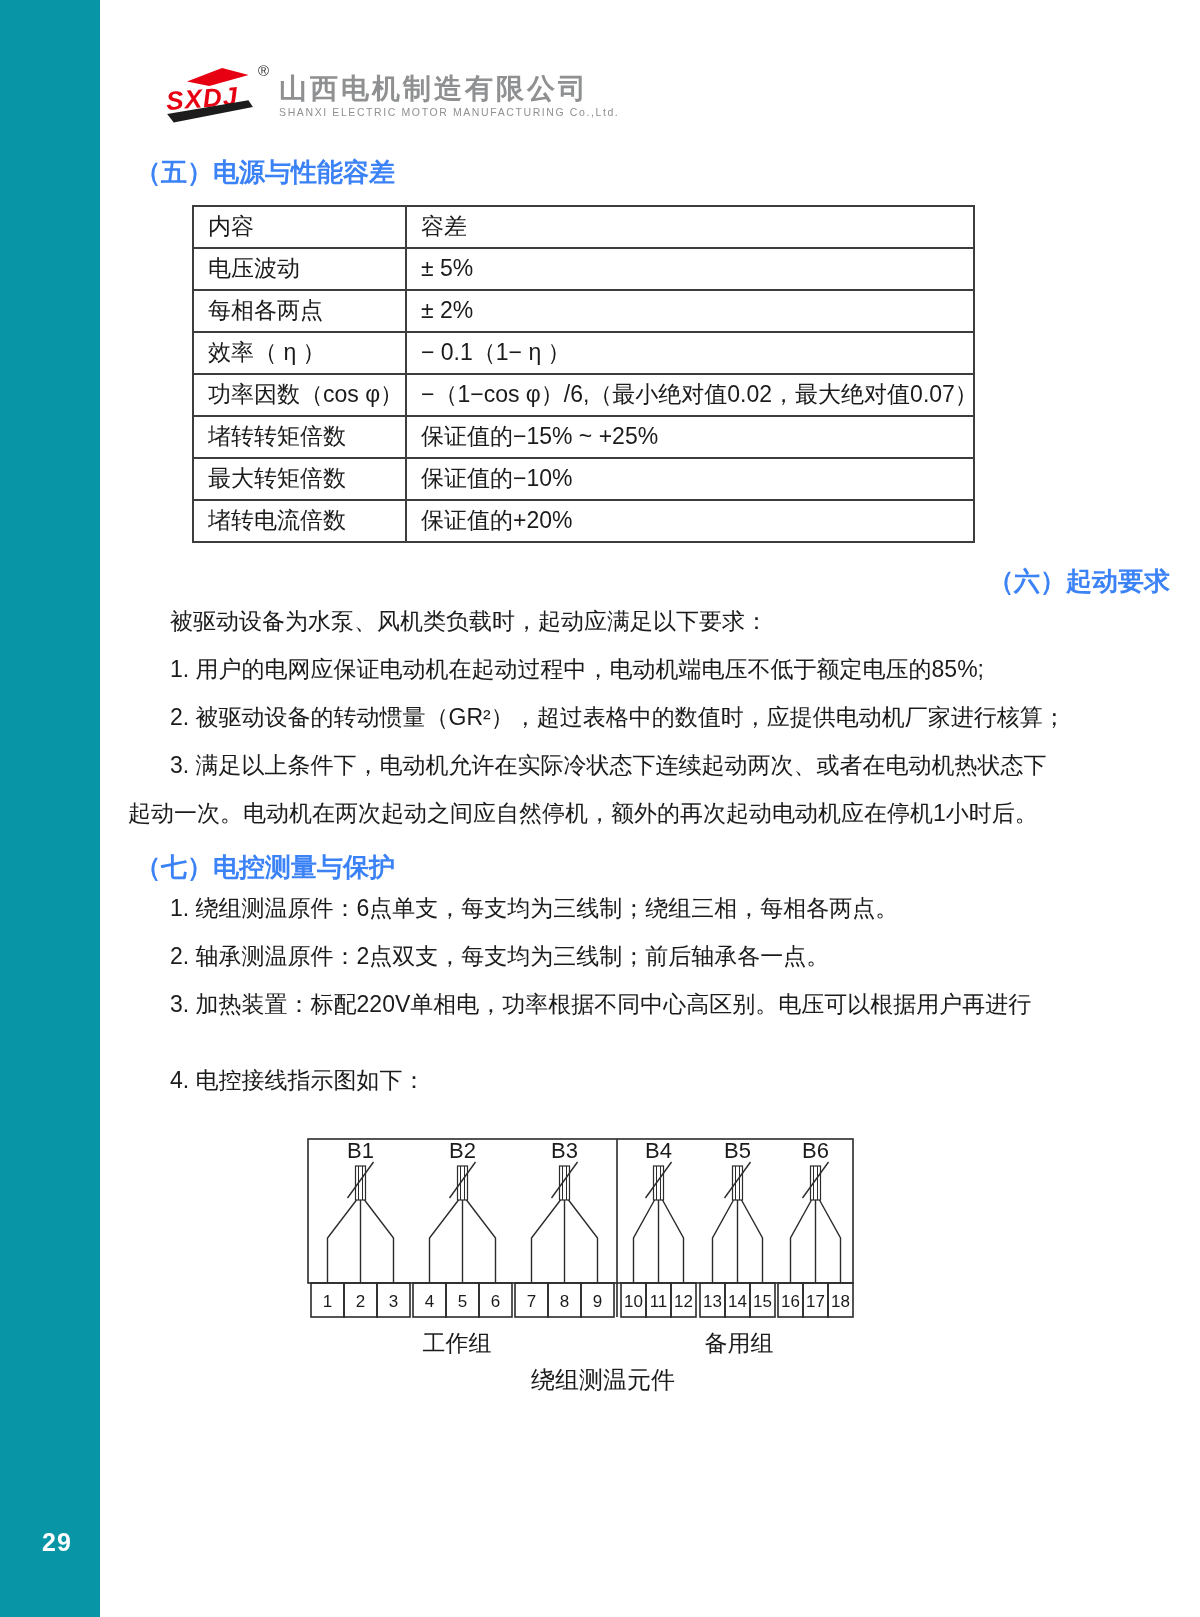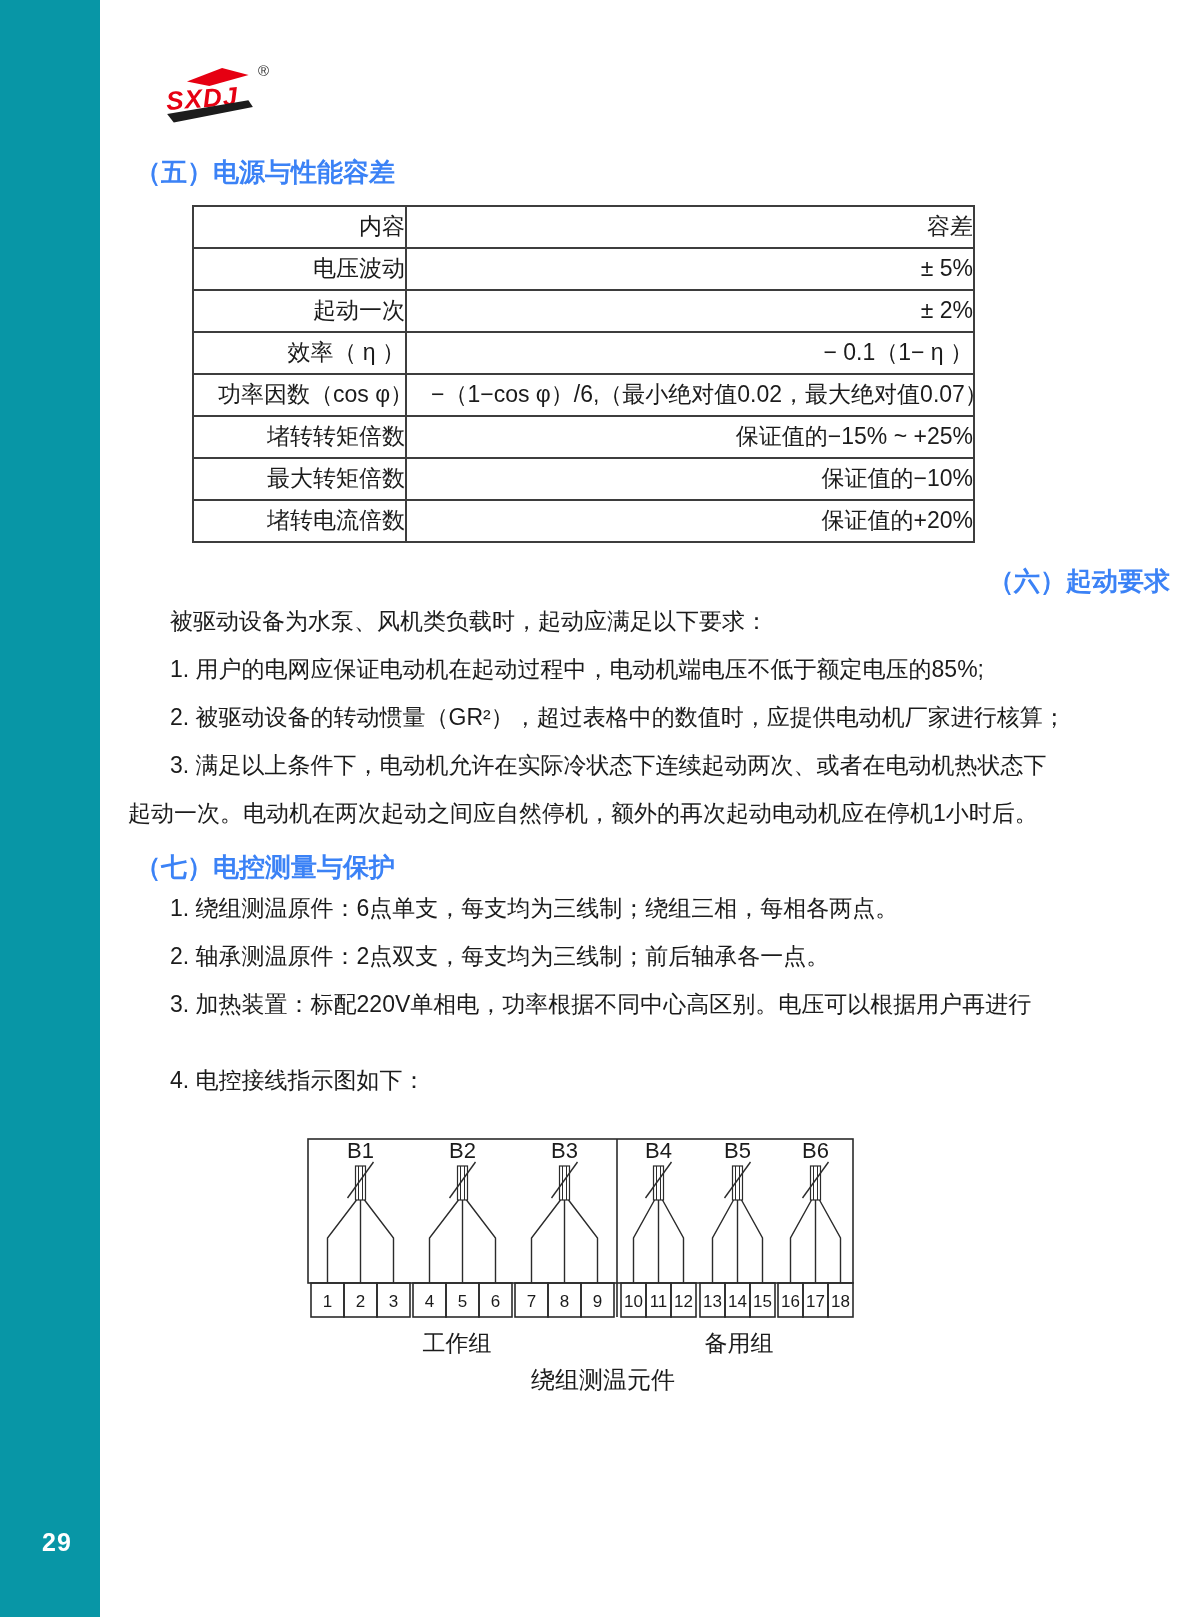--- a/index.html
+++ b/index.html
@@ -22,21 +22,21 @@
   h2{font-size:26px;font-weight:bold;color:#3b82f6;margin:0 0 0 7px;line-height:1.25;}
   .h-sec5{margin-top:28px;}
   .h-sec6{margin-top:22px;text-align:right;}
   .h-sec7{margin-top:14px;}
 
   table.tol{
     border-collapse:collapse;margin:16px 0 0 64px;width:783px;table-layout:fixed;
   }
   table.tol td,table.tol th{
     border:2px solid #3d3d3d;height:40px;font-size:23px;font-weight:normal;
-    text-align:right;padding:0 0 0 24px;color:#1b1b1b;white-space:nowrap;overflow:visible;
+    text-align:left;padding:0 0 0 14px;color:#1b1b1b;white-space:nowrap;overflow:visible;
   }
   table.tol col.c1{width:213px;}
 
   .line{font-size:23px;line-height:48px;white-space:nowrap;color:#1b1b1b;width:920px;}
   .indent{padding-left:42px;}
   .gap-top{margin-top:28px;}
 
   .diagram{margin:34px 0 0 179px;}
   .diagram svg text{font-family:"Liberation Sans","DejaVu Sans",sans-serif;fill:#1b1b1b;}
   .dg-label{font-size:22px;}
@@ -56,40 +56,44 @@
 
     <div class="logo-row">
       <svg class="logo-mark" width="96" height="60" viewBox="0 0 96 60">
         <g transform="rotate(-4 48 30)">
           <polygon points="28,14 64,3 90,12 50,20" fill="#e60012"></polygon>
           <text x="6" y="41" font-size="26" font-weight="bold" font-style="italic" fill="#e60012" letter-spacing="1">SXDJ</text>
           <polygon points="6,45 88,37 92,44 12,54" fill="#1c1c1c"></polygon>
         </g>
       </svg>
       <span class="reg">®</span>
+      <div class="logo-names">
+        <div class="cn">山西电机制造有限公司</div>
+        <div class="en">SHANXI  ELECTRIC  MOTOR  MANUFACTURING  Co.,Ltd.</div>
+      </div>
     </div>
 
     <h2 class="h-sec5">（五）电源与性能容差</h2>
 
     <table class="tol">
       <colgroup>
           <col class="c1">
           <col>
         </colgroup>
       <tbody>
           <tr>
         <th>内容</th>
         <th>容差</th>
       </tr>
       <tr>
         <td>电压波动</td>
         <td>± 5%</td>
       </tr>
       <tr>
-        <td>起动一次</td>
+        <td>每相各两点</td>
         <td>± 2%</td>
       </tr>
       <tr>
         <td>效率（ η ）</td>
         <td>− 0.1（1− η ）</td>
       </tr>
       <tr>
         <td>功率因数（cos φ）</td>
         <td>−（1−cos φ）/6,（最小绝对值0.02，最大绝对值0.07）</td>
       </tr>

